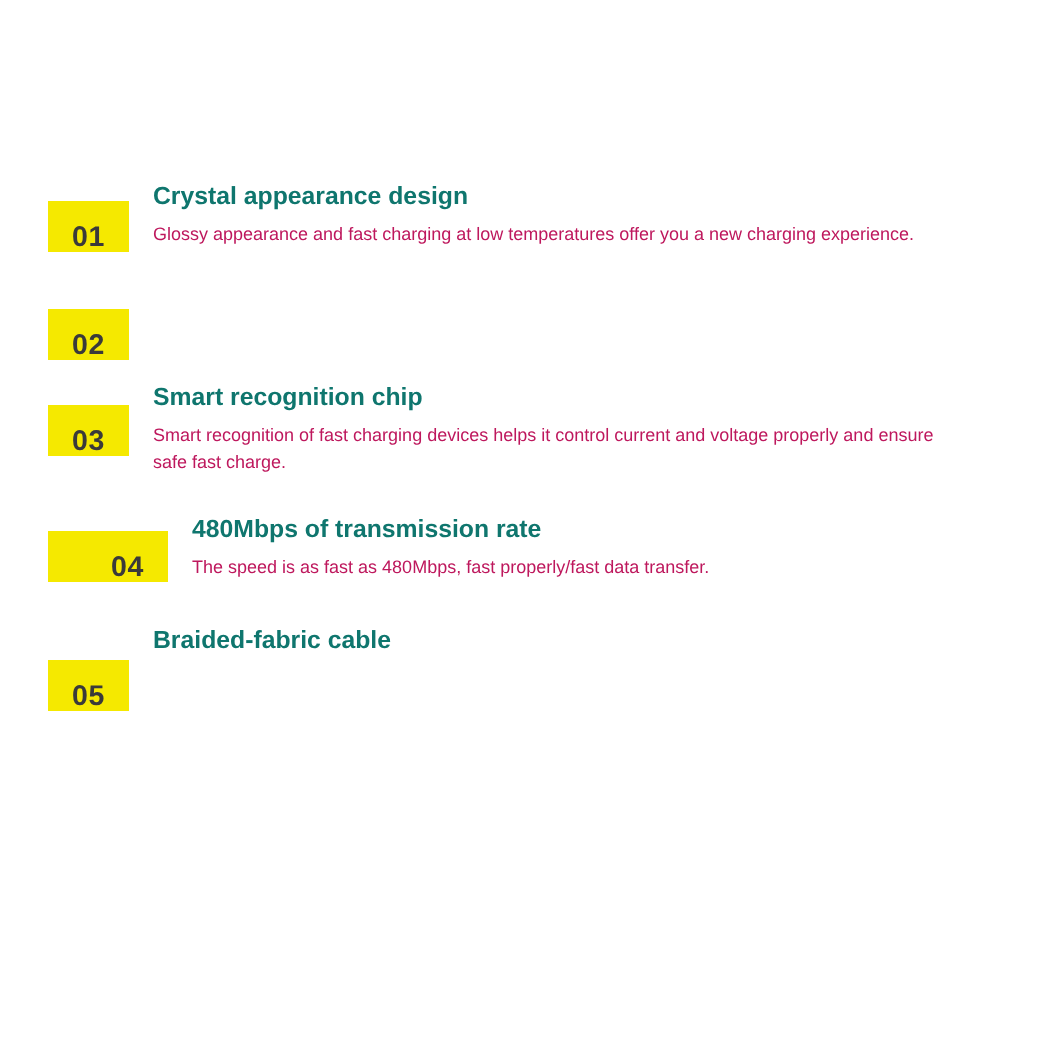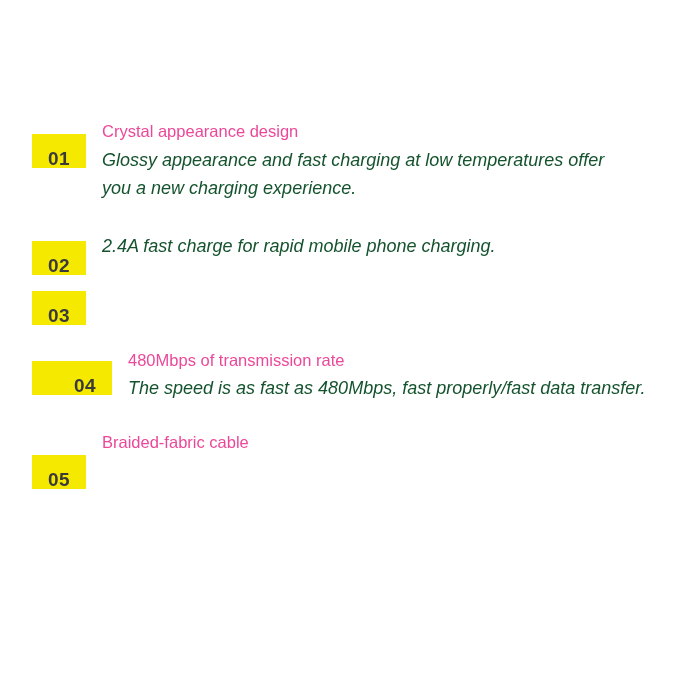--- a/index.html
+++ b/index.html
@@ -47,37 +47,36 @@
     color: #3a3a3a;
     letter-spacing: 0.5px;
     line-height: 1;
   }
   .feature-body {
     flex: 1 1 auto;
     padding-top: 0px;
   }
   .feature-title {
     font-size: 16.5px;
-    font-weight: normal;
-    color: #ec4899;
+    font-weight: bold;
+    color: #0f766e;
     margin: 0 0 5px 0;
     line-height: 1.2;
   }
   .feature-desc {
-    font-size: 18px;
-    color: #14532d;
+    font-size: 12px;
+    color: #be185d;
     line-height: 1.55;
     margin: 0;
     max-width: 530px;
-    font-style: italic;
   }
   
   .row-1 .badge { margin-top: 12px; }
   .row-2 .badge { margin-top: 8px; }
-  .row-3 .badge { }
+  .row-3 .badge { margin-top: 14px; }
   .row-4 .badge { margin-top: 10px; padding-left: 26px; }
   .row-5 .badge { margin-top: 22px; }
 
   .row-1 { margin-bottom: 30px; }
   .row-2 { margin-bottom: 16px; }
   .row-3 { margin-bottom: 26px; }
   .row-4 { margin-bottom: 30px; }
   .row-5 { margin-bottom: 0; }
 </style>
 </head>
@@ -94,27 +93,30 @@
         <p class="feature-title">Crystal appearance design</p>
         <p class="feature-desc">Glossy appearance and fast charging at low temperatures offer you a new charging experience.</p>
       </div>
     </div>
 
     <div class="feature-row row-2">
       <div class="badge">
         <span class="badge-text">02</span>
       </div>
       <div class="feature-body">
-        <p class="feature-desc">2.4A fast charge for rapid mobile phone charging.</p>
       </div>
     </div>
 
     <div class="feature-row row-3">
       <div class="badge">
         <span class="badge-text">03</span>
+      </div>
+      <div class="feature-body">
+        <p class="feature-title">Smart recognition chip</p>
+        <p class="feature-desc">Smart recognition of fast charging devices helps it control current and voltage properly and ensure safe fast charge.</p>
       </div>
     </div>
 
     <div class="feature-row row-4">
       <div class="badge">
         <span class="badge-text">04</span>
       </div>
       <div class="feature-body">
         <p class="feature-title">480Mbps of transmission rate</p>
         <p class="feature-desc">The speed is as fast as 480Mbps, fast properly/fast data transfer.</p>

